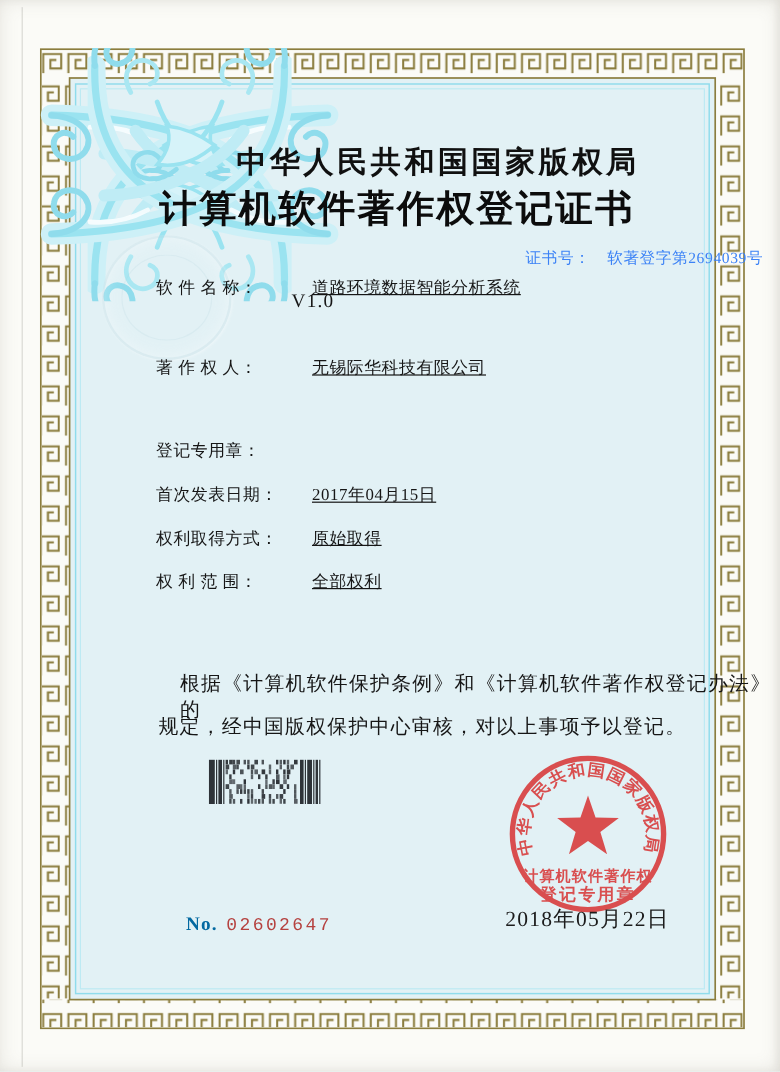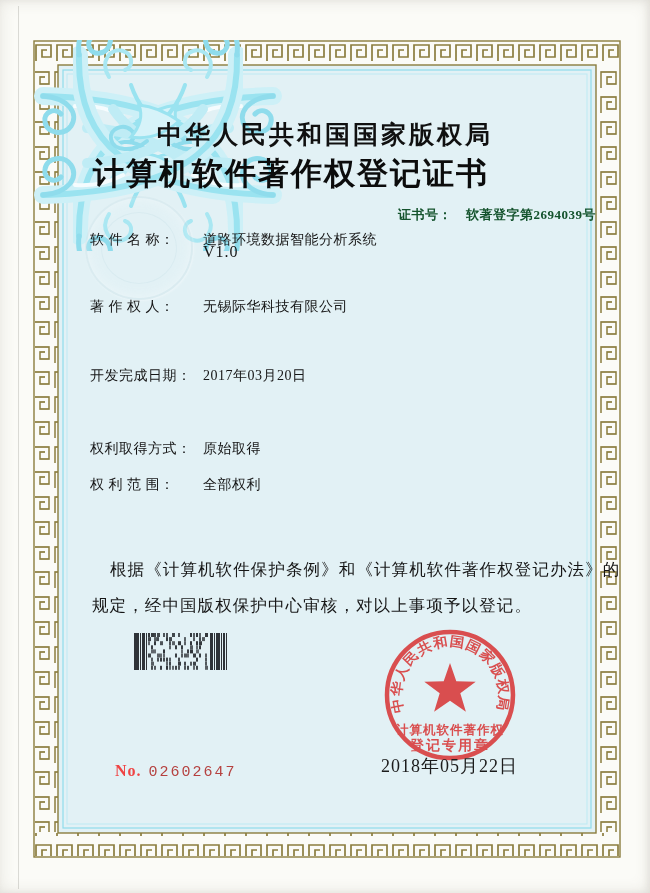--- a/index.html
+++ b/index.html
@@ -16,52 +16,52 @@
   .frame{position:absolute;left:33px;top:40px;width:588px;height:818px;}
   .frame svg{position:absolute;inset:0;display:block;}
 
   
   .orn{position:absolute;width:210px;height:165px;z-index:1;}
   .orn.tl{left:40px;top:46px;}
   .orn.tr{right:40px;top:46px;transform:scaleX(-1);}
   .orn.bl{left:40px;bottom:46px;transform:scaleY(-1);}
   .orn.br{right:40px;bottom:46px;transform:scale(-1,-1);}
 
-  .content{position:absolute;inset:0;z-index:3;color:#161616;}
+  .content{position:absolute;inset:0;z-index:3;color:#161616;margin-left:40px;}
 
   .title-main{position:absolute;left:0;top:118px;width:650px;text-align:center;
     font-size:25px;font-weight:bold;letter-spacing:3px;color:#101010;}
   .title-sub{position:absolute;left:0;top:153px;width:582px;text-align:center;
     font-size:31px;font-weight:bold;letter-spacing:2px;color:#0c0c0c;}
-  .certno{position:absolute;left:398px;top:206px;font-size:13px;letter-spacing:.5px;color:#14532d;font-weight:bold;}
+  .certno{position:absolute;left:398px;top:206px;font-size:13px;letter-spacing:.5px;color:#3b82f6;}
   .certno .gap{display:inline-block;width:14px;}
 
   .row{position:absolute;left:90px;width:490px;height:24px;font-size:14px;}
   .row .lab{position:absolute;left:0;letter-spacing:.5px;}
-  .row .val{position:absolute;left:113px;letter-spacing:.5px;}
+  .row .val{position:absolute;left:130px;letter-spacing:.5px;text-decoration:underline;}
   .val2{position:absolute;left:203px;top:243px;font-size:16px;letter-spacing:1px;}
 
   .stmt{position:absolute;font-size:16.5px;letter-spacing:1.1px;color:#161616;}
   .stmt.l1{left:110px;top:559px;}
   .stmt.l2{left:92px;top:595px;}
 
   .watermark{position:absolute;left:85px;top:196px;width:108px;height:104px;border-radius:50%;
     box-shadow:inset 0 0 0 2px rgba(170,205,215,.38), inset 0 0 14px rgba(255,255,255,.8), 1px 1px 2px rgba(255,255,255,.6);
     opacity:.55;z-index:2;}
   .watermark::after{content:"";position:absolute;inset:16px;border-radius:50%;
     box-shadow:inset 0 0 0 1px rgba(170,205,215,.3);}
 
   .barcode{position:absolute;left:134px;top:633px;z-index:3;}
 
   .seal{position:absolute;left:375px;top:620px;width:150px;height:150px;z-index:4;
     mix-blend-mode:multiply;opacity:.92;}
   .issue-date{position:absolute;left:381px;top:754px;font-size:18px;letter-spacing:1px;color:#1c1c1c;z-index:5;}
 
   .serial{position:absolute;left:115px;top:762px;font-size:16px;z-index:3;}
-  .serial .no{color:#ef4444;font-weight:bold;letter-spacing:1px;text-align:center;}
+  .serial .no{color:#0369a1;font-weight:bold;letter-spacing:1px;text-align:center;}
   .serial .num{color:#b5413f;font-family:"Liberation Mono","DejaVu Sans Mono",monospace;
     font-size:15px;letter-spacing:2px;margin-left:7px;}
 </style>
 </head>
 <body>
 
 <div class="scan-shade"></div>
 <div class="paper-edge"></div>
 
 <div class="frame">
@@ -162,22 +162,25 @@
     <span class="lab">软 件 名 称：</span>
     <span class="val">道路环境数据智能分析系统</span>
   </div>
   <div class="val2">V1.0</div>
 
   <div class="row" style="top:298px">
     <span class="lab">著 作 权 人：</span>
     <span class="val">无锡际华科技有限公司</span>
   </div>
   <div class="row" style="top:367px">
-    <span class="lab">开发完成日期：</span>
-    <span class="val">2017年03月20日</span>
+    <span class="lab">登记专用章：</span>
+  </div>
+  <div class="row" style="top:404px">
+    <span class="lab">首次发表日期：</span>
+    <span class="val">2017年04月15日</span>
   </div>
   <div class="row" style="top:476px">
     <span class="lab">权 利 范 围：</span>
     <span class="val">全部权利</span>
   </div>
   <div class="row" style="top:440px">
     <span class="lab">权利取得方式：</span>
     <span class="val">原始取得</span>
   </div>
 

